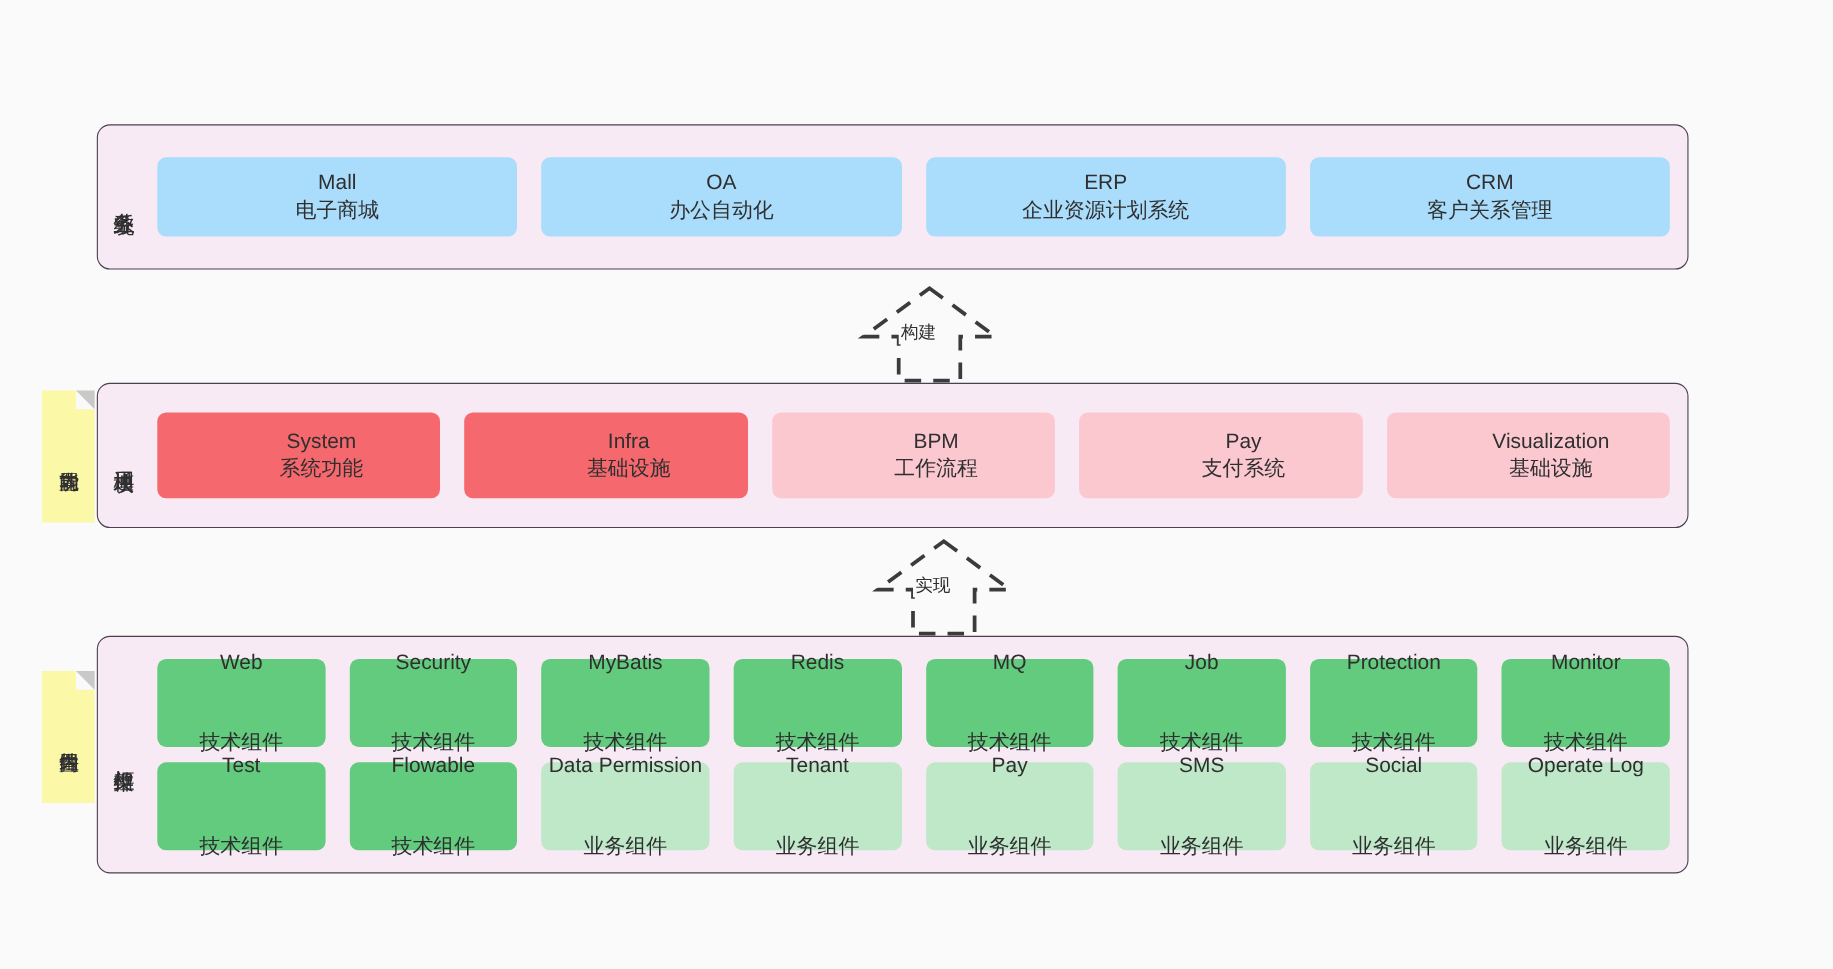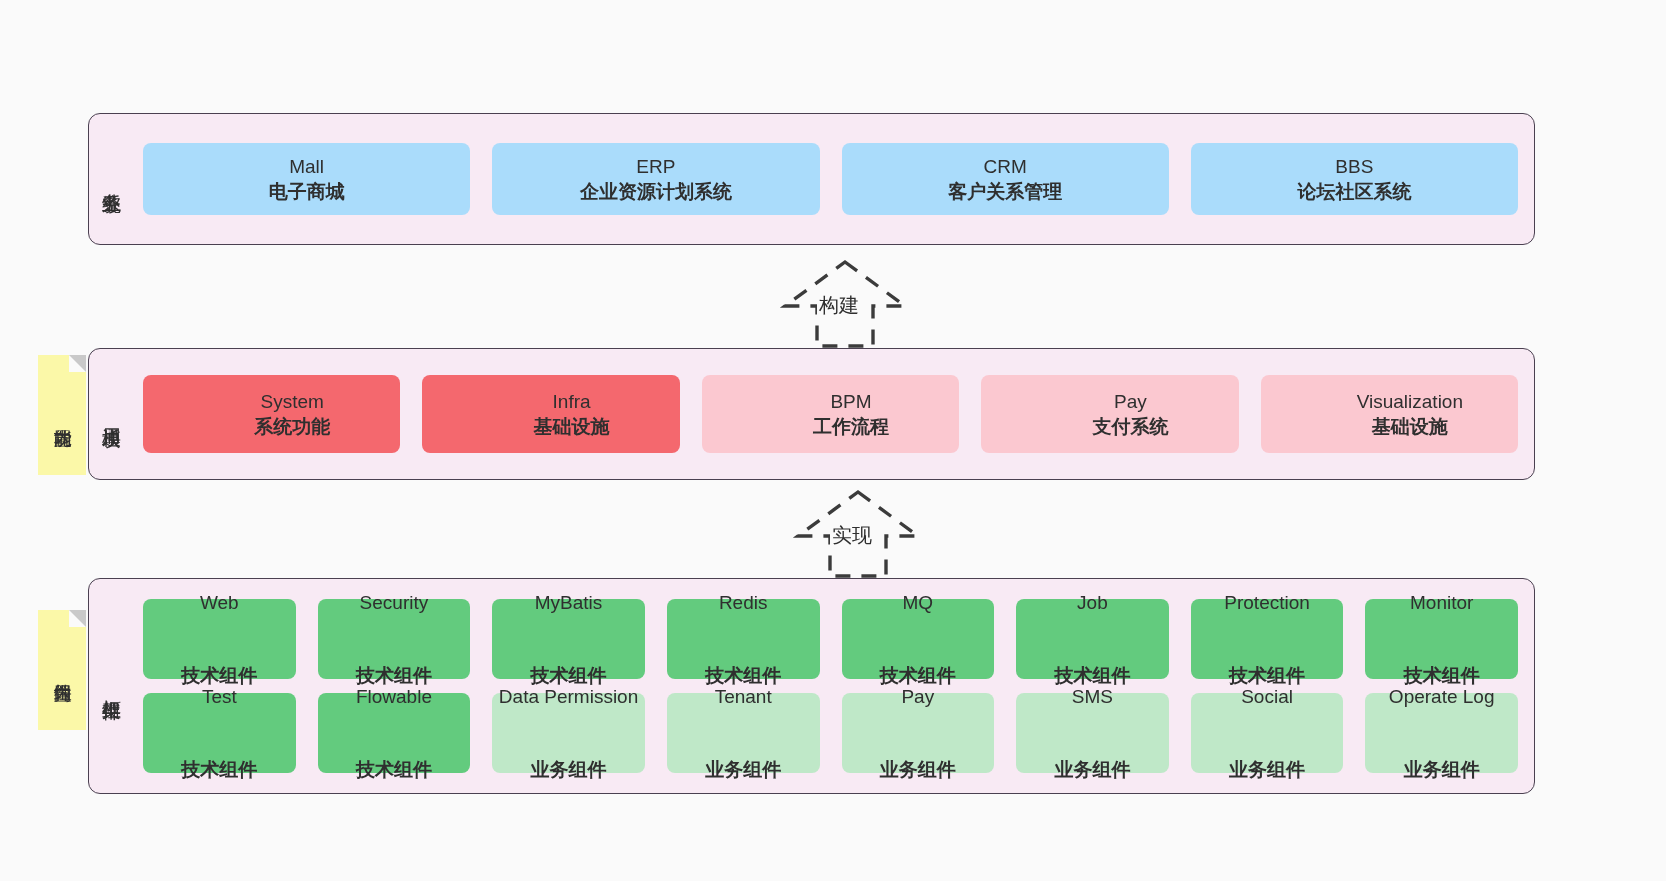--- a/index.html
+++ b/index.html
@@ -76,21 +76,21 @@
     justify-content: center;
     text-align: center;
     font-size: 19px;
     line-height: 1.32;
     color: #2f2f2f;
     box-sizing: border-box;
     padding: 4px 6px;
     user-select: none;
   }
   .card .name { display: block; }
-  .card .sub  { display: block; font-weight: bold; }
+  .card .sub  { display: block; }
 
   
   .c-blue      { background: #aadcfb; }
   .c-red       { background: #f4686e; }
   .c-pink      { background: #fbc8d0; }
   .c-green     { background: #63cb7e; }
   .c-lightgreen{ background: #bfe8c8; }
 
   
   #layer-business { left: 88px;  top: 113px; width: 1447px; height: 132px; }
@@ -141,21 +141,21 @@
   #note-components { left: 38px; top: 610px; height: 120px; }
 
   
   .uml-arrow {
     position: absolute;
     z-index: 2;
   }
   .uml-arrow svg { display: block; overflow: visible; }
   .uml-label {
     position: absolute;
-    font-size: 20px;
+    font-size: 16px;
     color: #2f2f2f;
     background: #fafafa;
     padding: 0 2px;
     white-space: nowrap;
     user-select: none;
   }
   #arrow-build  { left: 755px; top: 258px; }
   #arrow-build .uml-label  { left: 62px; top: 34px; }
   #arrow-impl   { left: 768px; top: 488px; }
   #arrow-impl .uml-label   { left: 62px; top: 34px; }
@@ -167,30 +167,30 @@
 
   <div class="layer" id="layer-business">
     <div class="layer-title">业务系统</div>
     <div class="layer-body">
       <div class="row">
         <div class="card c-blue">
           <span class="name">Mall</span>
           <span class="sub">电子商城</span>
         </div>
         <div class="card c-blue">
+          <span class="name">OA</span>
+          <span class="sub">办公自动化</span>
+        </div>
+        <div class="card c-blue">
           <span class="name">ERP</span>
           <span class="sub">企业资源计划系统</span>
         </div>
         <div class="card c-blue">
           <span class="name">CRM</span>
           <span class="sub">客户关系管理</span>
-        </div>
-        <div class="card c-blue">
-          <span class="name">BBS</span>
-          <span class="sub">论坛社区系统</span>
         </div>
       </div>
     </div>
   </div>
 
   <div class="uml-arrow" id="arrow-build">
     <svg width="180" height="92" viewBox="0 0 180 92" aria-hidden="true">
 
       <path d="M 90 4 L 150 48 L 118 48 L 118 88 L 62 88 L 62 48 L 30 48 Z" fill="none" stroke="#3b3b3b" stroke-width="3.4" stroke-dasharray="15 11" stroke-linejoin="miter"></path>
     </svg>

